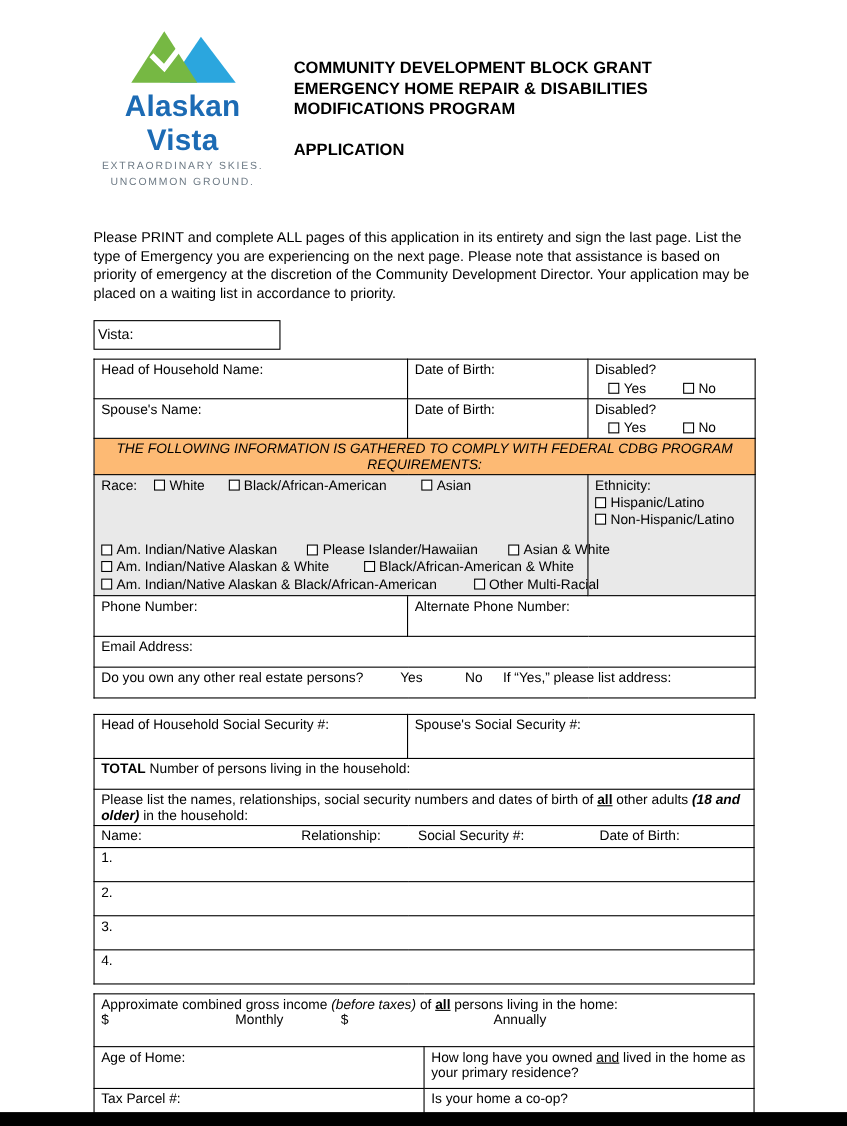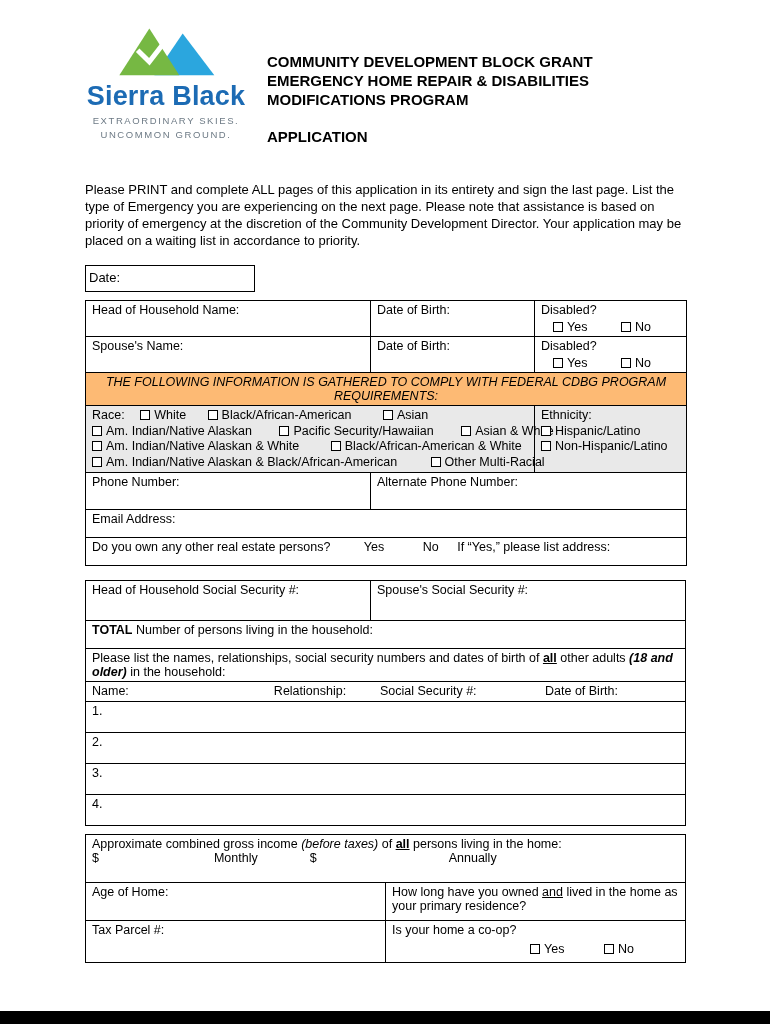--- a/index.html
+++ b/index.html
@@ -33,21 +33,21 @@
   .h-tall { height: 36px; }
   .h-addr { height: 37px; }
   .h-email { height: 28px; }
   .mt14 { margin-top: 14px; }
 
   .notice { font-size: 11px; font-style: italic; text-align: center; padding: 2px; background: #fdba74; height: 16px; }
   .race-cell, .eth-cell { background: #e9e9e9; font-size: 11.5px; }
   .race-line { line-height: 15.5px; white-space: nowrap; }
   .race-label { margin-right: 12px; }
   .opt { display: inline-block; }
-  .mr18 { margin-right: 18px; } .mr24 { margin-right: 24px; } .mr28 { margin-right: 28px; } .mr30 { margin-right: 30px; }
+  .mr18 { margin-right: 18px; } .mr24 { margin-right: 24px; margin-top: 43px; } .mr28 { margin-right: 28px; } .mr30 { margin-right: 30px; }
   .eth-cell div { line-height: 15.5px; }
 
   .cb { display: inline-block; width: 10px; height: 10px; border: 1.3px solid #000; margin-right: 4px; vertical-align: -1px; background: #fff; }
   .cb-line { margin-top: 3px; padding-left: 12px; }
   .gap { margin-left: 30px; }
 
   .b { font-weight: bold; } .i { font-style: italic; } .u { text-decoration: underline; }
   .bu { font-weight: bold; text-decoration: underline; }
   .ml15 { margin-left: 15px; } .ml30 { margin-left: 30px; } .ml35 { margin-left: 35px; }
   .ml40 { margin-left: 40px; } .ml90 { margin-left: 90px; }
@@ -74,38 +74,38 @@
 
 <div class="content">
 
   <div class="header-row">
     <div class="logo-block">
       <svg class="logo-mountain" width="100" height="54" viewBox="0 0 120 62">
         <polygon points="46,60 80,10 118,60" fill="var(--logo-blue, #2ba6de)"></polygon>
         <polygon points="4,60 40,4 76,60" fill="var(--logo-green, #76b843)"></polygon>
         <polyline points="26,30 40,44 60,18" stroke="#ffffff" stroke-width="6" fill="none"></polyline>
       </svg>
-      <div class="logo-name">Sierra Black</div>
+      <div class="logo-name">Alaskan Vista</div>
       <div class="logo-tagline">EXTRAORDINARY SKIES.</div>
       <div class="logo-tagline">UNCOMMON GROUND.</div>
     </div>
     <div class="title-block">
       <div class="doc-title">
         <div>COMMUNITY DEVELOPMENT BLOCK GRANT</div>
         <div>EMERGENCY HOME REPAIR &amp; DISABILITIES</div>
         <div>MODIFICATIONS PROGRAM</div>
       </div>
       <div class="doc-subtitle">APPLICATION</div>
     </div>
   </div>
 
   <p class="intro">Please PRINT and complete ALL pages of this application in its entirety and sign the last page.  List the type of Emergency you are experiencing on the next page.  Please note that assistance is based on priority of emergency at the discretion of the Community Development Director. Your application may be placed on a waiting list in accordance to priority.</p>
 
   <div class="date-box">
-    <span>Date:</span>
+    <span>Vista:</span>
   </div>
 
   <table class="form-table">
     <tbody>
         <tr>
       <td class="w1 h-tall">
         <span>Head of Household Name:</span>
       </td>
       <td class="w2 h-tall">
         <span>Date of Birth:</span>
@@ -139,21 +139,21 @@
     <tr>
       <td colspan="2" class="race-cell">
         <div class="race-line">
           <span class="race-label">Race:</span>
           <span class="opt mr18"><span class="cb"></span><span>White</span></span>
           <span class="opt mr28"><span class="cb"></span><span>Black/African-American</span></span>
           <span class="opt"><span class="cb"></span><span>Asian</span></span>
         </div>
         <div class="race-line">
           <span class="opt mr24"><span class="cb"></span><span>Am. Indian/Native Alaskan</span></span>
-          <span class="opt mr24"><span class="cb"></span><span>Pacific Security/Hawaiian</span></span>
+          <span class="opt mr24"><span class="cb"></span><span>Please Islander/Hawaiian</span></span>
           <span class="opt"><span class="cb"></span><span>Asian &amp; White</span></span>
         </div>
         <div class="race-line">
           <span class="opt mr28"><span class="cb"></span><span>Am. Indian/Native Alaskan &amp; White</span></span>
           <span class="opt"><span class="cb"></span><span>Black/African-American &amp; White</span></span>
         </div>
         <div class="race-line">
           <span class="opt mr30"><span class="cb"></span><span>Am. Indian/Native Alaskan &amp; Black/African-American</span></span>
           <span class="opt"><span class="cb"></span><span>Other Multi-Racial</span></span>
         </div>

